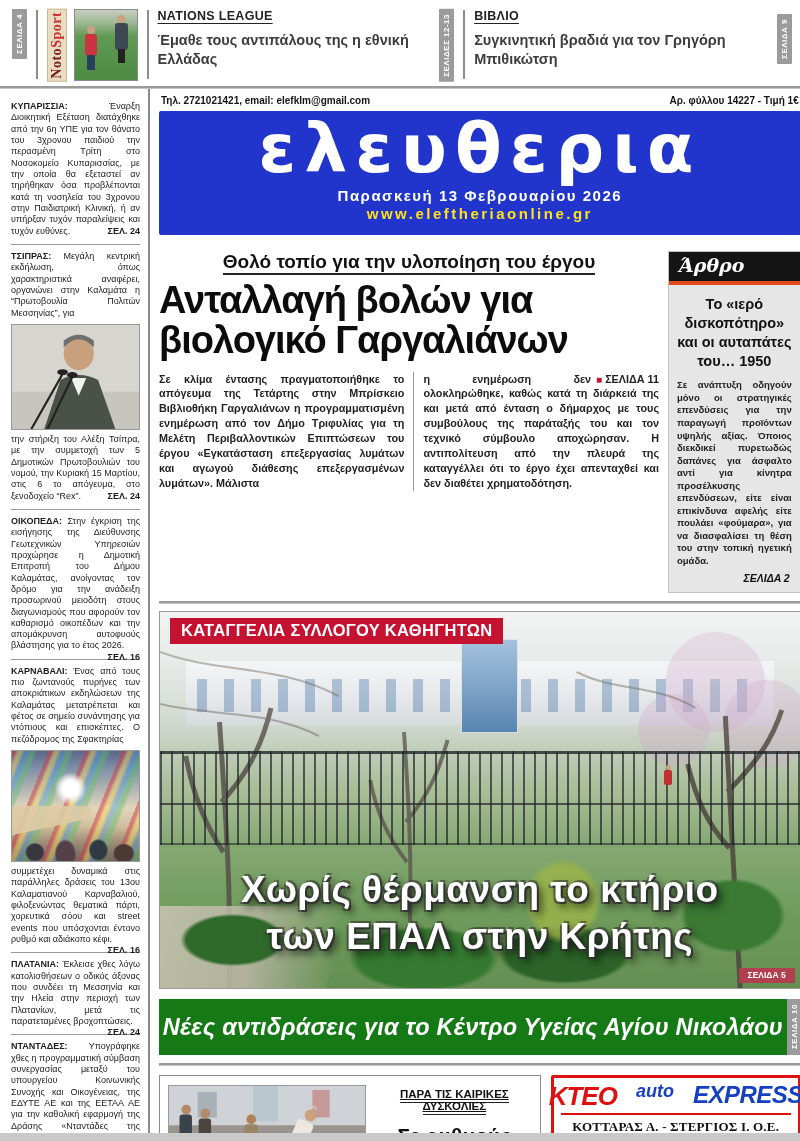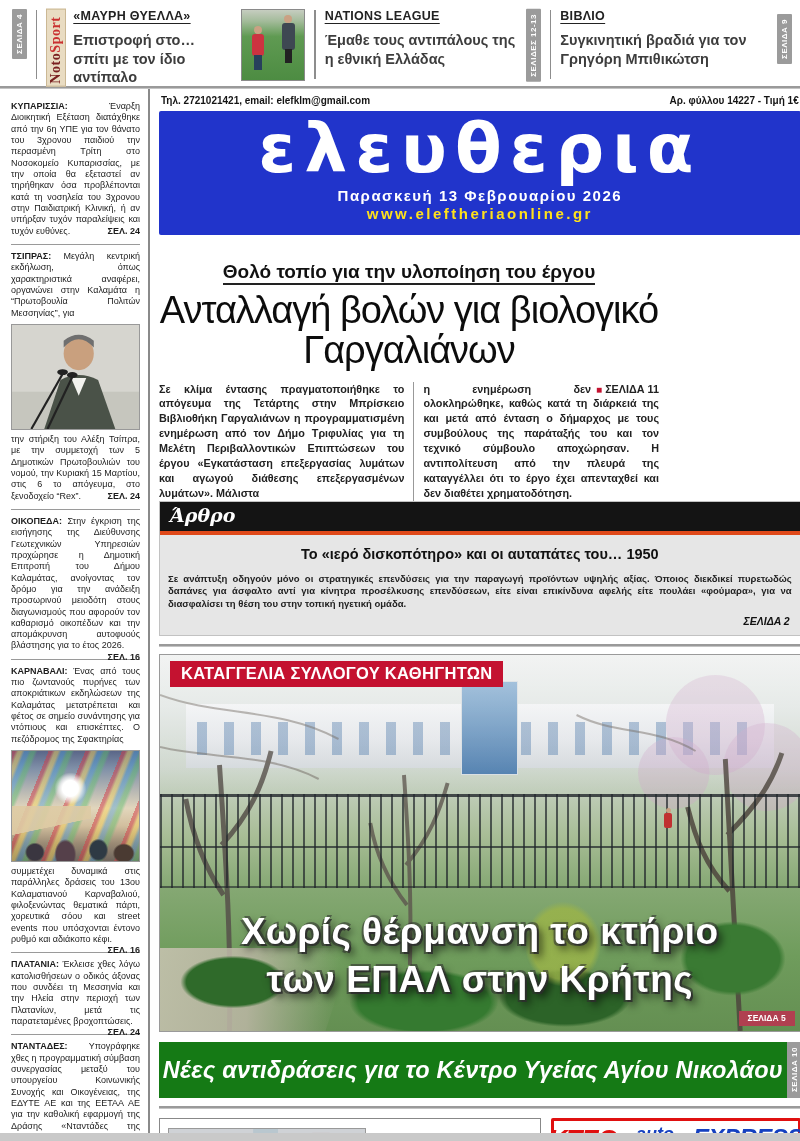--- a/index.html
+++ b/index.html
@@ -55,25 +55,25 @@
 
   .main { flex:1; padding:5px 5px 0 9px; border-right:1px solid #b0b0b0; }
   .contact-line { display:flex; justify-content:space-between; font-size:10px; font-weight:bold; padding:1px 2px 5px; color:#141414; }
 
   .masthead { background:#2134cb; height:124px; display:flex; flex-direction:column; align-items:center; justify-content:center; border-radius:2px; }
   .brand { font-family:"DejaVu Sans", sans-serif; font-weight:bold; color:#fff; font-size:68px; line-height:.9; letter-spacing:8px; margin-top:-6px; }
   .m-date { color:#fff; font-weight:bold; font-size:15px; letter-spacing:1.5px; margin-top:7px; }
   .m-site { color:#ffe11a; font-weight:bold; font-size:15px; letter-spacing:2.5px; margin-top:1px; }
 
   
-  .lead-wrap { display:flex; margin-top:26px;flex-direction:column; }
+  .lead-wrap { display:flex; gap:9px; margin-top:16px; }
   .lead-left { width:500px; flex:none; }
   .kicker { text-align:center; font-size:19px; font-weight:bold; color:#111; }
   .kicker span { border-bottom:2px solid #222; padding-bottom:1px; }
-  .headline { text-align:center; font-size:38px; font-weight:normal; line-height:1.06; letter-spacing:-1px; margin-top:7px; color:#0c0c0c; }
+  .headline { font-size:38px; font-weight:bold; line-height:1.06; letter-spacing:-1px; margin-top:7px; color:#0c0c0c; }
   .lead-cols { display:flex; margin-top:11px; }
   .lead-col { width:50%; font-size:10.8px; font-weight:bold; color:#222; line-height:1.38; text-align:justify; }
   .lead-col + .lead-col { border-left:1px solid #999; padding-left:9px; margin-left:9px; }
   .lead-pageref { float:right; font-weight:bold; margin-left:5px; }
   .sq { color:#c41230; font-size:10px; }
 
   .opinion { flex:1; background:#e6e6e6; border:1px solid #c2c2c2; align-self:stretch; }
   .op-head { background:#141414; color:#fff; font-family:"DejaVu Serif", serif; font-style:italic; font-weight:bold;
              font-size:19px; padding:2px 10px 5px; border-bottom:4px solid #e0491a; }
   .op-title { font-size:14.5px; font-weight:bold; text-align:center; line-height:1.3; margin:10px 6px 9px; }
@@ -156,24 +156,20 @@
   <div class="top-strip">
     <div class="teaser">
       <div class="vbadge">ΣΕΛΙΔΑ 4</div>
     </div>
     <div class="vdiv"></div>
     <div class="teaser">
       <div class="noto">
           <span class="noto-n">Noto</span>
           <span class="noto-s">Sport</span>
         </div>
-      <div>
-        <div class="t-kicker">«ΜΑΥΡΗ ΘΥΕΛΛΑ»</div>
-        <div class="t-text">Επιστροφή στο… σπίτι με τον ίδιο αντίπαλο</div>
-      </div>
       <div class="football">
         <div class="fp1"></div>
         <div class="fp2"></div>
       </div>
     </div>
     <div class="vdiv"></div>
     <div class="teaser">
       <div>
         <div class="t-kicker">NATIONS LEAGUE</div>
         <div class="t-text">Έμαθε τους αντιπάλους της η εθνική Ελλάδας</div>

